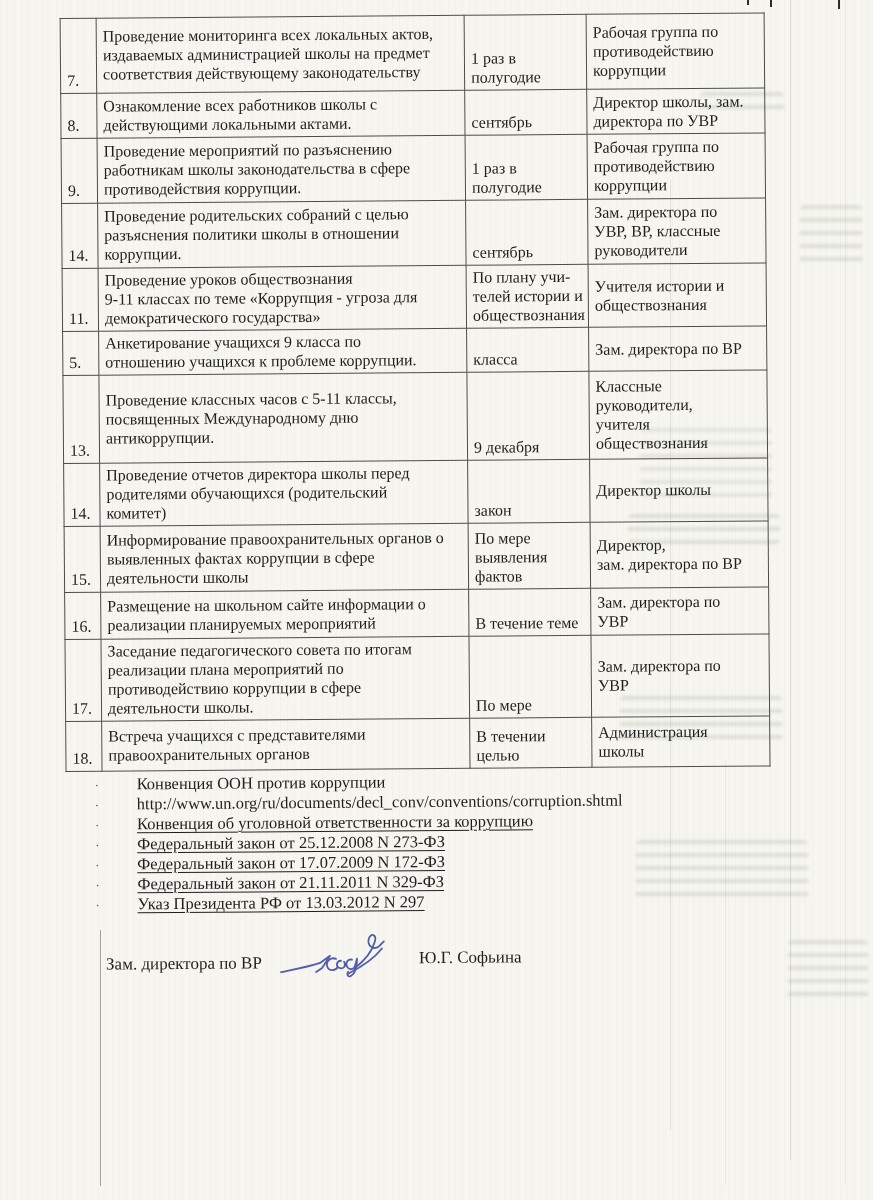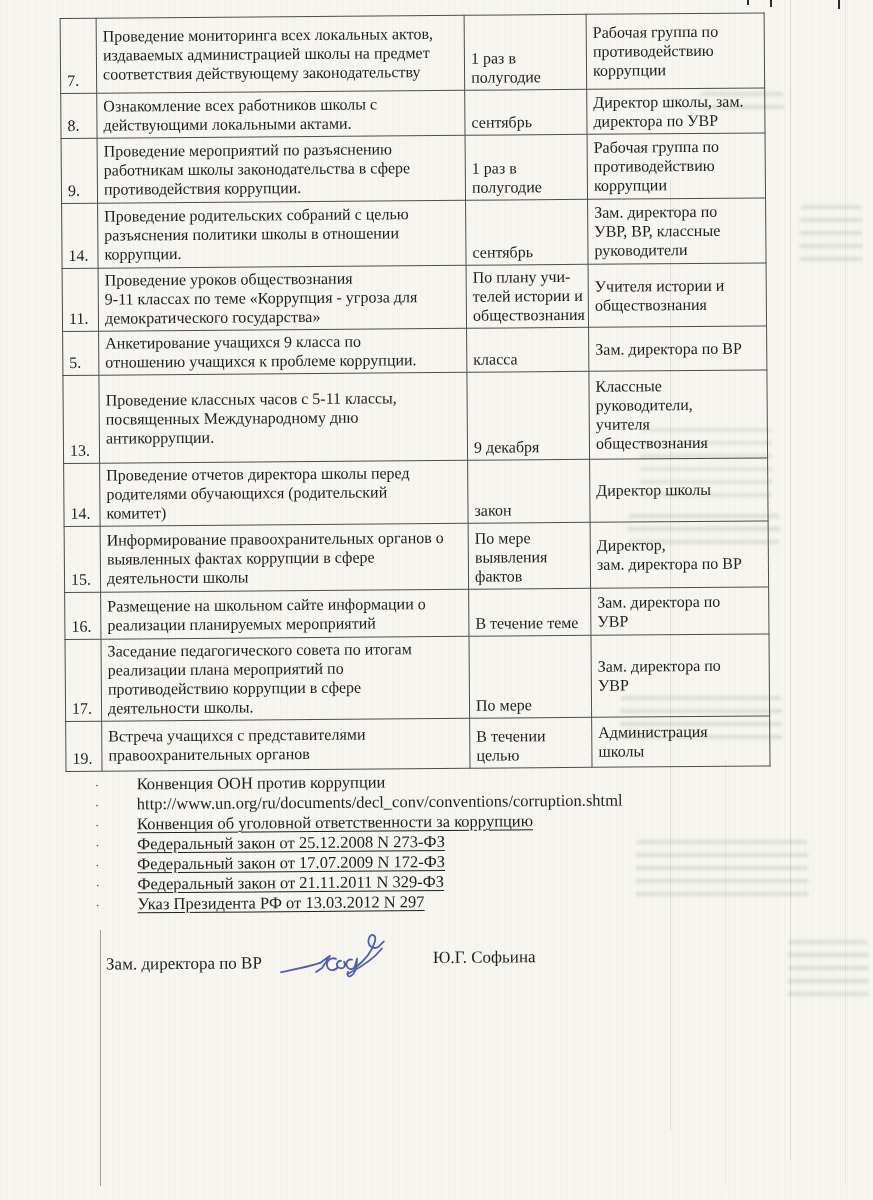--- a/index.html
+++ b/index.html
@@ -50,21 +50,21 @@
   ul.refs{
     position:absolute;left:93px;top:772px;width:640px;
     list-style:none;margin:0;padding:0;
   }
   ul.refs li{position:relative;padding-left:42px;font-size:16.5px;line-height:20px;}
   ul.refs .bullet{position:absolute;left:0;top:1px;font-size:13px;color:#555;}
   ul.refs .u{text-decoration:underline;text-decoration-thickness:1px;text-underline-offset:3px;}
   
   .sigblock{position:absolute;left:103px;top:942px;width:520px;height:64px;}
   .sig-role{position:absolute;left:0;top:10px;font-size:17px;}
-  .sig-name{position:absolute;left:327px;top:6px;font-size:17px;}
+  .sig-name{position:absolute;left:313px;top:6px;font-size:17px;}
   .sig-svg{position:absolute;left:172px;top:-18px;}
 </style>
 </head>
 <body>
 
 <div class="page">
 
   <div class="streak-texture"></div>
   <div class="smudge" style="left:700px;top:92px;width:84px;height:22px;"></div>
   <div class="smudge" style="left:800px;top:205px;width:62px;height:62px;"></div>
@@ -194,21 +194,21 @@
             <td class="num">17.</td>
             <td class="activity">Заседание педагогического совета по итогам
 реализации плана мероприятий по
 противодействию коррупции в сфере
 деятельности школы.</td>
             <td class="timeframe">По мере</td>
             <td class="responsible">Зам. директора по
 УВР</td>
           </tr>
           <tr>
-            <td class="num">19.</td>
+            <td class="num">18.</td>
             <td class="activity">Встреча учащихся с представителями
 правоохранительных органов</td>
             <td class="timeframe">В течении целью</td>
             <td class="responsible">Администрация
 школы</td>
           </tr>
         </tbody>
     </table>
 
     <ul class="refs" id="refs-list">

